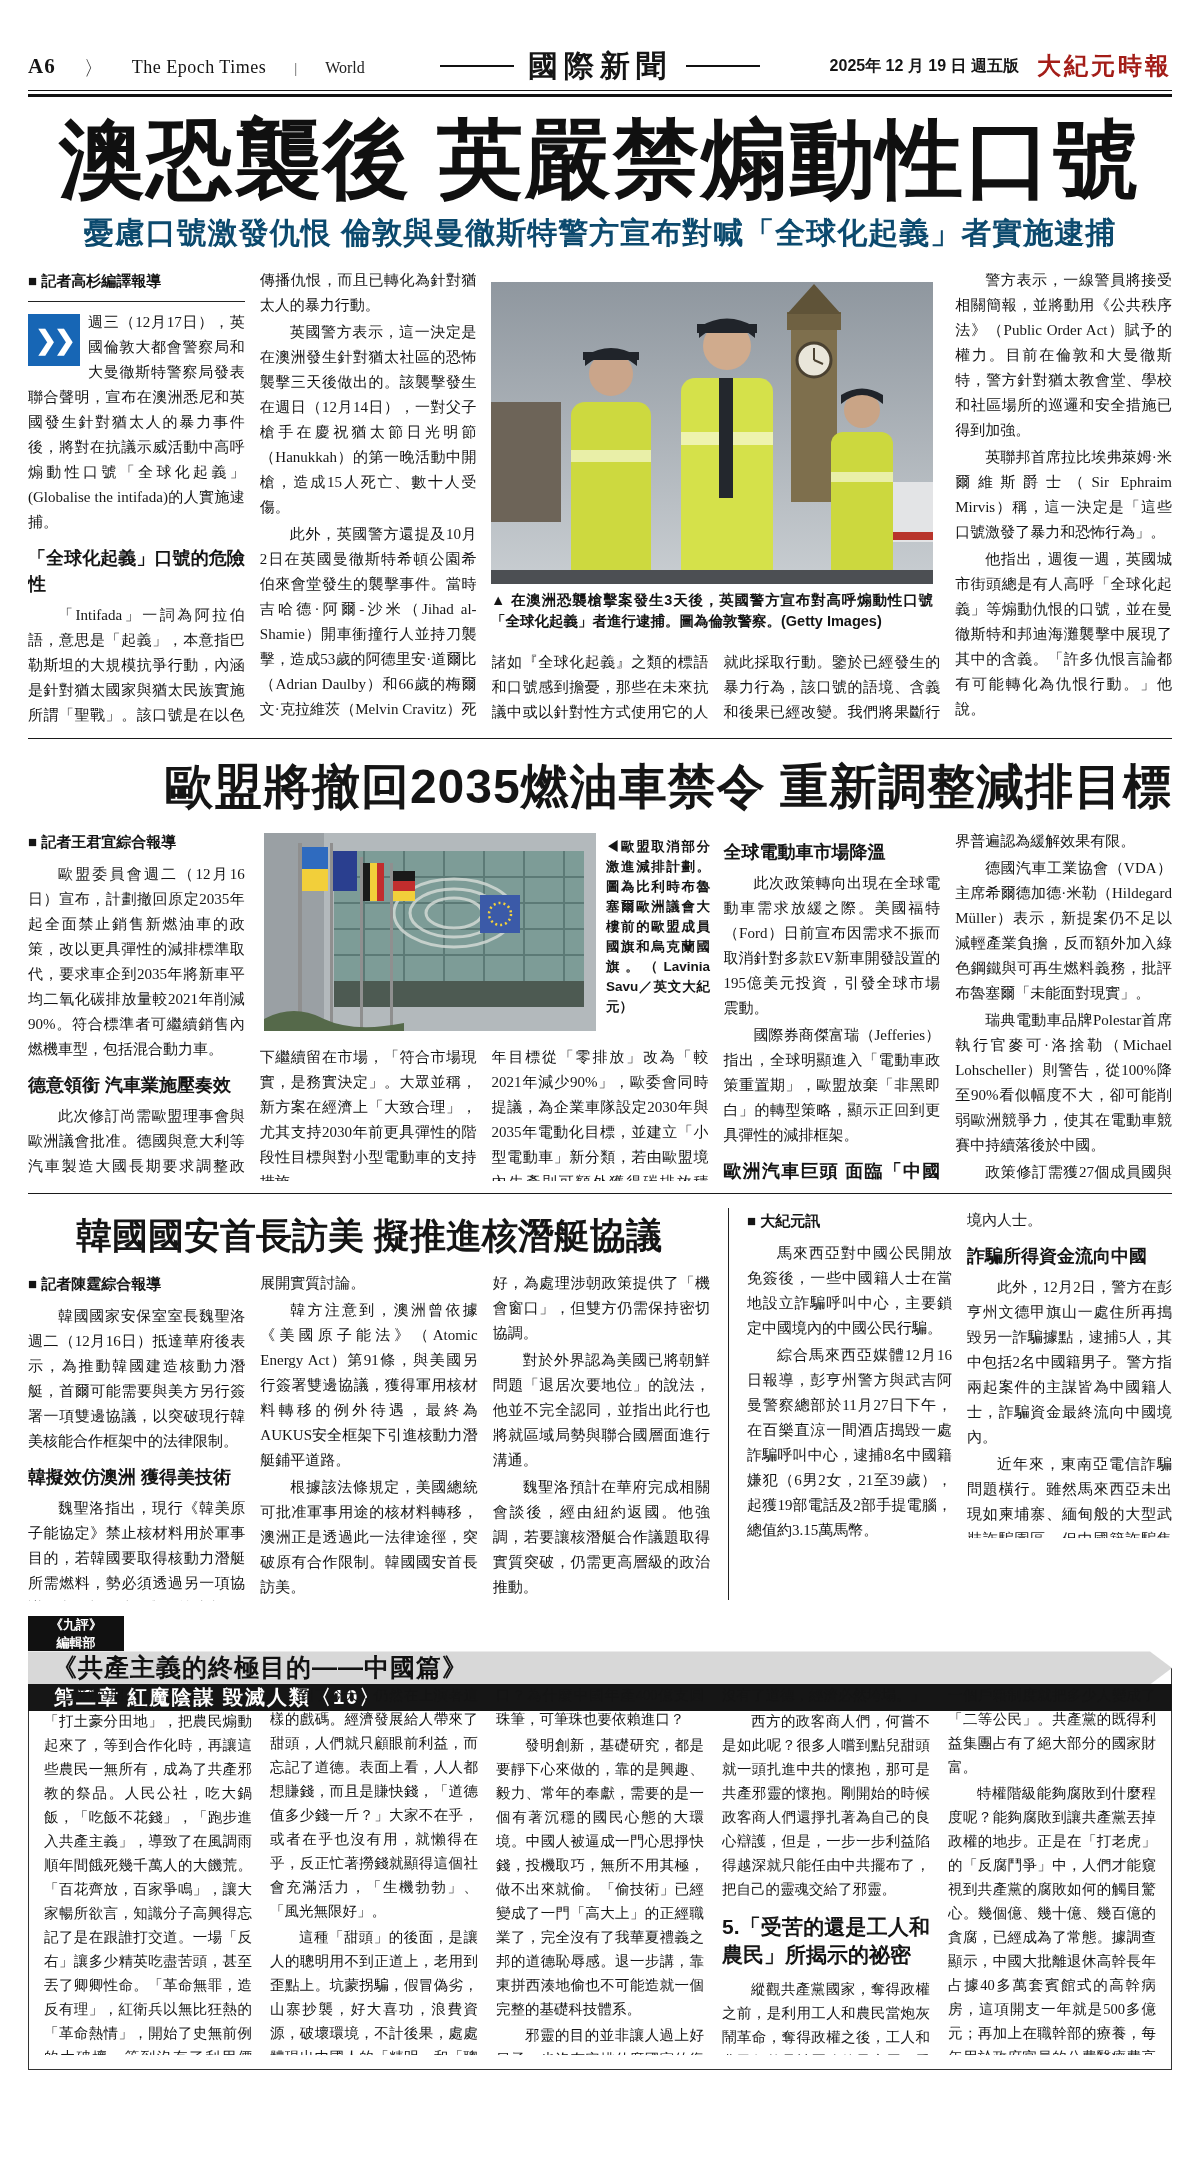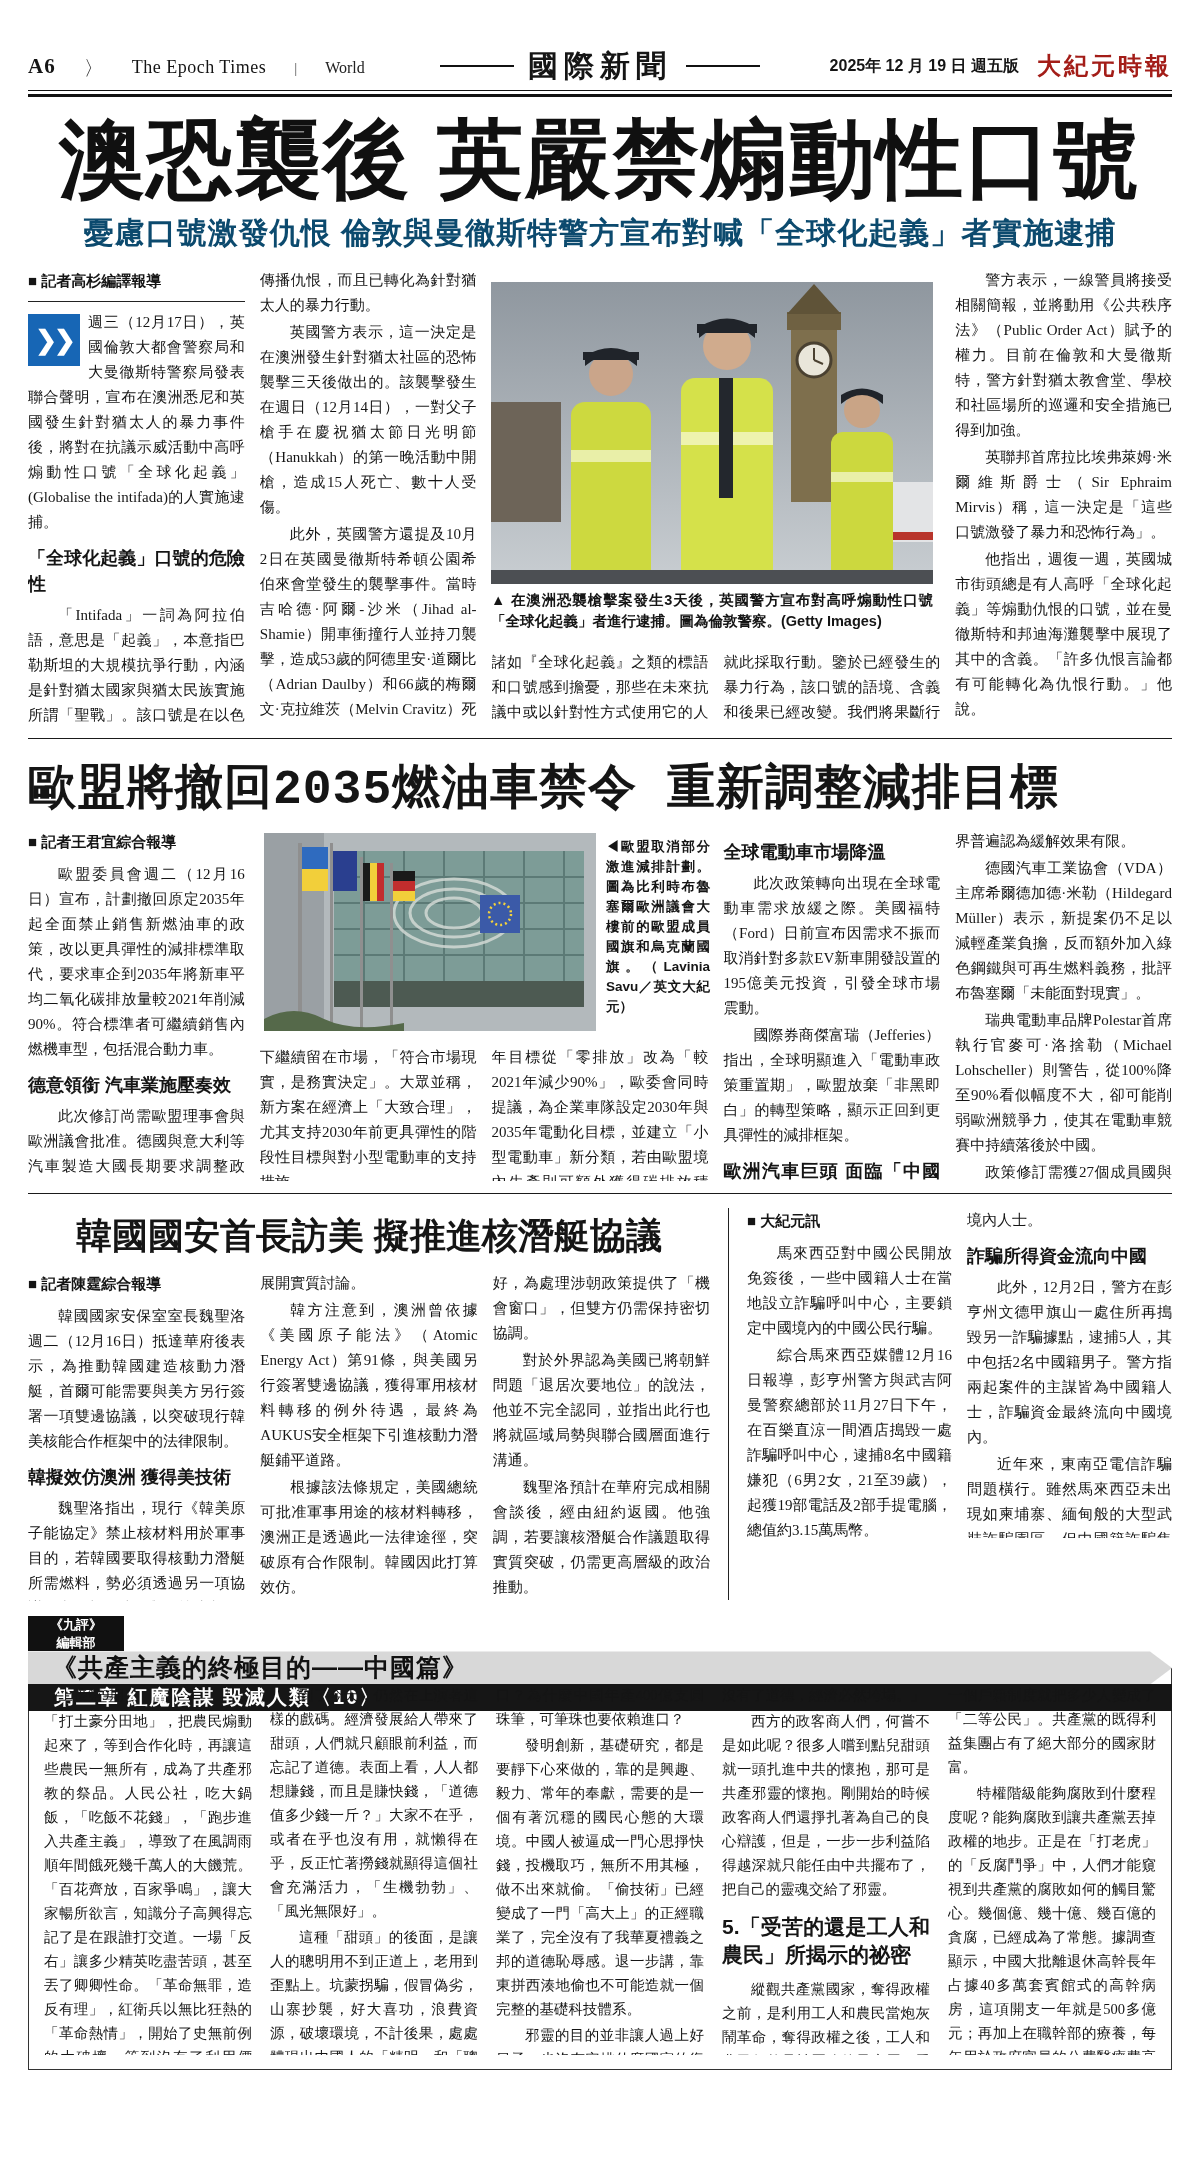--- a/index.html
+++ b/index.html
@@ -39,21 +39,21 @@
   .byline.ruled{border-bottom:1.5px solid #222;padding-bottom:8px;}
   .para{text-indent:2em;margin:0 0 2px 0;}
   .para.lead{text-indent:0;}
   .col-sub{font-family:"Liberation Sans",sans-serif;font-weight:bold;font-size:18px;line-height:26px;
       margin:10px 0 6px 0;text-indent:0;}
   .dropcap{float:left;width:52px;height:52px;background:#1766b5;color:#fff;display:flex;align-items:center;
       justify-content:center;font-size:26px;font-weight:bold;margin:4px 8px 2px 0;letter-spacing:-3px;
       font-family:"Liberation Sans",sans-serif;}
   .section-rule{border:0;border-top:1.5px solid #1a1a1a;margin:12px 0 0 0;}
   
-  .a2-headline{font-family:Liberation Mono, monospace;font-weight:900;font-size:48px;text-align:left;
+  .a2-headline{font-family:Liberation Sans, sans-serif;font-weight:900;font-size:48px;text-align:right;
       letter-spacing:1px;margin:16px 0 10px 0;}
   .a2-body{position:relative;height:352px;}
   .a2-body .col{height:352px;}
   .pad-photo2{padding-top:216px;box-sizing:border-box;}
   .photo2{left:236px;top:4px;width:332px;height:198px;}
   .caption2{position:absolute;left:578px;top:8px;width:104px;font-family:"Liberation Sans",sans-serif;
       font-weight:bold;font-size:13.5px;line-height:20px;text-align:justify;}
   
   .row3{display:flex;margin-top:14px;height:392px;}
   .r3-left{width:682px;}
@@ -293,21 +293,21 @@
           <div>
               <div class="para">韓國國家安保室室長魏聖洛週二（12月16日）抵達華府後表示，為推動韓國建造核動力潛艇，首爾可能需要與美方另行簽署一項雙邊協議，以突破現行韓美核能合作框架中的法律限制。</div>
               <div class="col-sub">韓擬效仿澳洲 獲得美技術</div>
               <div class="para">魏聖洛指出，現行《韓美原子能協定》禁止核材料用於軍事目的，若韓國要取得核動力潛艇所需燃料，勢必須透過另一項協議，處理相關法律與政策障礙。</div>
             </div>
         </div>
         <div class="col">
             <div>
               <div class="para continued">展開實質討論。</div>
               <div class="para">韓方注意到，澳洲曾依據《美國原子能法》（Atomic Energy Act）第91條，與美國另行簽署雙邊協議，獲得軍用核材料轉移的例外待遇，最終為AUKUS安全框架下引進核動力潛艇鋪平道路。</div>
-              <div class="para">根據該法條規定，美國總統可批准軍事用途的核材料轉移，澳洲正是透過此一法律途徑，突破原有合作限制。韓國因此打算效仿。</div>
+              <div class="para">根據該法條規定，美國總統可批准軍事用途的核材料轉移，澳洲正是透過此一法律途徑，突破原有合作限制。韓國國安首長訪美。</div>
             </div>
           </div>
         <div class="col">
             <div>
               <div class="para continued">好，為處理涉朝政策提供了「機會窗口」，但雙方仍需保持密切協調。</div>
               <div class="para">對於外界認為美國已將朝鮮問題「退居次要地位」的說法，他並不完全認同，並指出此行也將就區域局勢與聯合國層面進行溝通。</div>
               <div class="para">魏聖洛預計在華府完成相關會談後，經由紐約返國。他強調，若要讓核潛艇合作議題取得實質突破，仍需更高層級的政治推動。</div>
             </div>
           </div>
       </div>

